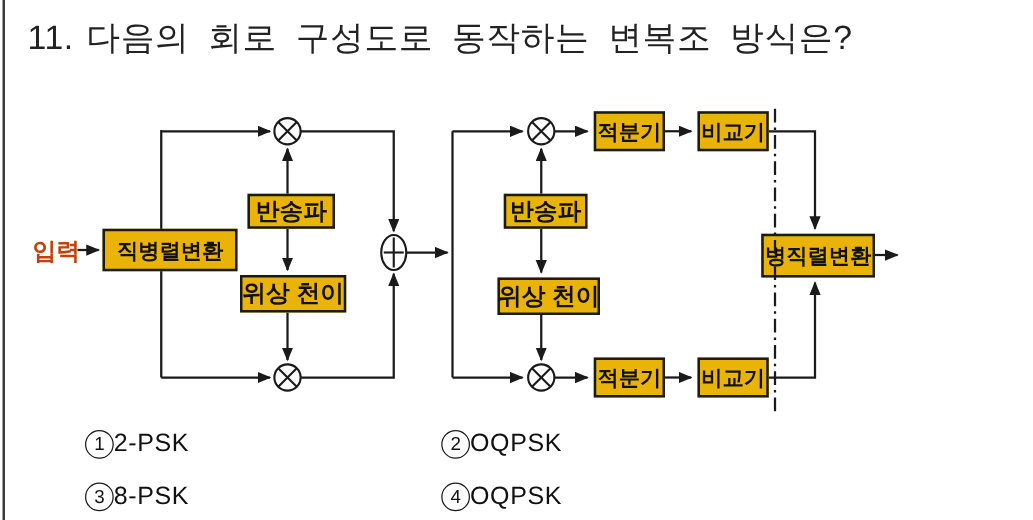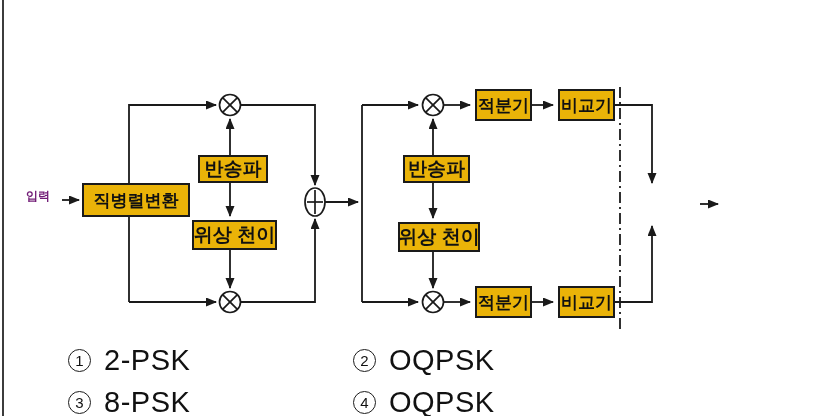--- a/index.html
+++ b/index.html
@@ -17,40 +17,43 @@
   .layer { position:absolute; left:0; top:0; width:826px; height:416px; }
   .lines-svg { z-index:1; }
   .overlay-svg { z-index:3; pointer-events:none; }
   .block {
     position:absolute; border:2px solid #1a1a1a; background:#eab308; z-index:2;
     display:flex; align-items:center; justify-content:center;
     font-weight:bold; white-space:nowrap; color:#111;
   }
   .f17 { font-size:17px; } .f18 { font-size:19px; } .f19 { font-size:19px; }
   .input-label {
-    position:absolute; left:26px; top:188px; font-size:12px; font-weight:bold;
-    z-index:2; white-space:nowrap; color:#701a75;
+    position:absolute; left:26px; top:188px; font-size:19px; font-weight:bold;
+    z-index:2; white-space:nowrap; color:#c2410c;
   }
   .option {
     position:absolute; display:flex; align-items:center; z-index:2; color:#111;
   }
   .opt-num {
     width:23px; height:23px; border:1.6px solid #1c1c1c; border-radius:50%;
     display:flex; align-items:center; justify-content:center;
     font-size:15px; line-height:1; flex:0 0 auto;
   }
-  .opt-label { margin-left:13px; font-size:29px; letter-spacing:0.5px; white-space:nowrap; }
+  .opt-label { font-size:20px; letter-spacing:0.5px; white-space:nowrap; }
 </style>
 </head>
 <body>
 
 <div class="stage">
 
   <div class="page-edge"></div>
 
+  <div class="title">
+    <span class="qnum">11.</span><span>다음의 회로 구성도로 동작하는 변복조 방식은?</span>
+  </div>
 
   <svg class="layer lines-svg" viewBox="0 0 826 416">
     <defs>
       <marker id="ah" markerWidth="12" markerHeight="10" refX="10" refY="4.5" markerUnits="userSpaceOnUse" orient="auto">
         <path d="M0,0 L11,4.5 L0,9 Z" fill="#1a1a1a"></path>
       </marker>
     </defs>
     <g stroke="#1a1a1a" stroke-width="1.8" fill="none">
       <path d="M62,200 H79" marker-end="url(#ah)"></path>
       <path d="M129,104 V302"></path>
@@ -127,20 +130,23 @@
   </div>
   <div class="block f17" style="left:558px; top:89px; width:57px; height:32px;">
     <span>비교기</span>
   </div>
   <div class="block f17" style="left:475px; top:286px; width:57px; height:32px;">
     <span>적분기</span>
   </div>
   <div class="block f17" style="left:558px; top:286px; width:57px; height:32px;">
     <span>비교기</span>
   </div>
+  <div class="block f17" style="left:609px; top:187px; width:91px; height:35px;">
+    <span>병직렬변환</span>
+  </div>
 
   <svg class="layer overlay-svg" viewBox="0 0 826 416">
     <path d="M620,87 V333" stroke="#1a1a1a" stroke-width="1.8" stroke-dasharray="11 4 2 4" fill="none"></path>
   </svg>
 
   <div class="option" style="left:68px; top:344px;">
     <span class="opt-num">1</span>
     <span class="opt-label">2-PSK</span>
   </div>
   <div class="option" style="left:353px; top:344px;">

